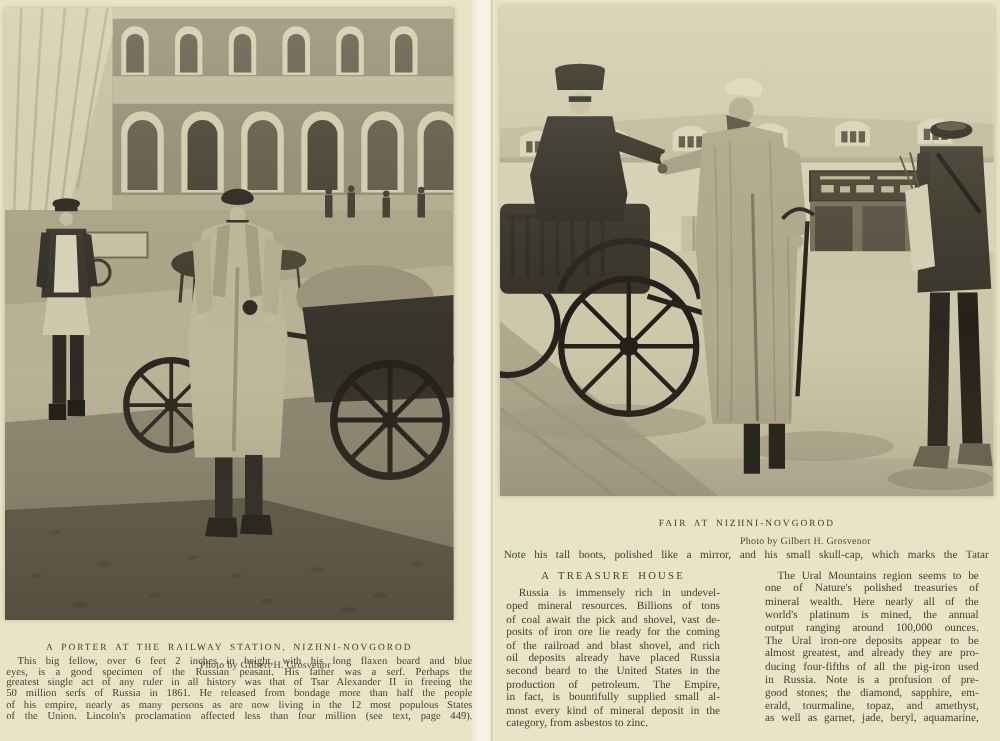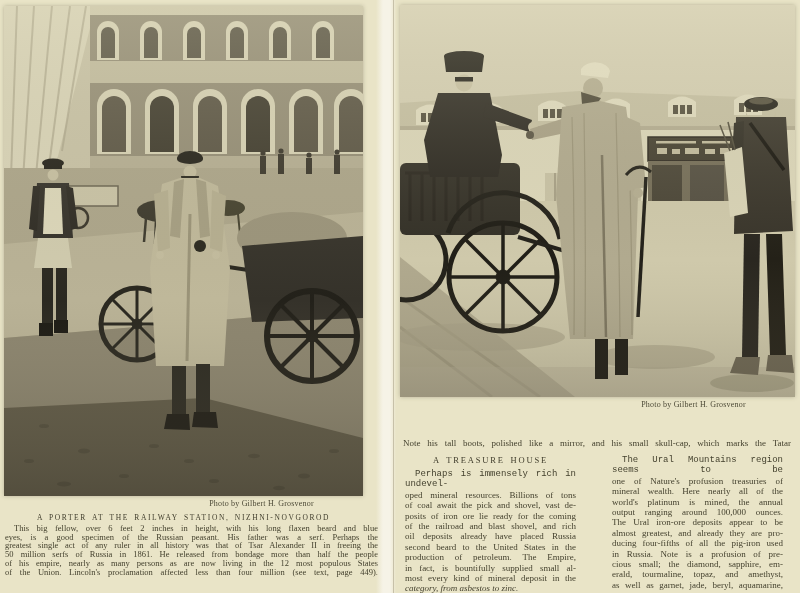--- a/index.html
+++ b/index.html
@@ -7,21 +7,21 @@
     position:relative; width:800px; height:593px; overflow:hidden;
     background:#e9e4c7;
     font-family:"Liberation Serif","DejaVu Serif",serif;
     color:#45422f;
   }
   .photo { position:absolute; overflow:hidden; box-shadow:0 0 4px rgba(90,84,60,.35); }
   .photo svg { display:block; width:100%; height:100%; }
 
   .credit {
     position:absolute; font-size:8px; letter-spacing:.2px;
-    text-align:center; color:#4c4936; white-space:nowrap;
+    text-align:left; color:#4c4936; white-space:nowrap;margin-top:28px;
   }
   .caption {
     position:absolute; text-align:center; color:#403d2c;
     font-size:7.5px; letter-spacing:1.6px; word-spacing:2px; line-height:9.5px;
   }
   .bline { text-align:justify; text-align-last:justify; white-space:normal; }
 
   #left-body {
     position:absolute; left:5px; top:524px; width:373px;
     font-size:8.5px; line-height:8.7px; color:#45422f;
@@ -31,22 +31,22 @@
   #right-note {
     position:absolute; left:403px; top:438px; width:388px;
     font-size:9px; line-height:10px;
     text-align:justify; text-align-last:justify;
   }
   #columns {
     position:absolute; left:405px; top:455px; width:378px;
     display:flex; gap:36px;
   }
   .col { width:179px; font-size:9px; line-height:10.4px; }
-  .col .bline:first-child { text-indent:10px;font-family:Liberation Mono, monospace; }
-  #col1-lines .bline:last-child { text-align-last:left;font-style:italic; }
+  .col .bline:first-child { text-indent:10px; }
+  #col1-lines .bline:last-child { text-align-last:left; }
   .section-heading {
     text-align:center; font-size:8.5px; letter-spacing:1.8px; word-spacing:2px;
     line-height:10px; margin:0 0 4px 0; color:#403d2c;
   }
   .gutter {
     position:absolute; top:0; left:376px; width:20px; height:593px;
     background:linear-gradient(90deg, rgba(247,244,232,0) 0%, #f6f3e7 35%, #f6f3e7 70%, rgba(247,244,232,0) 100%);
   }
   .page-edge-line {
     position:absolute; top:0; left:393px; width:1px; height:593px;
@@ -437,53 +437,54 @@
           <polygon points="368,350 392,350 394,368 366,366" fill="#6e6754"></polygon>
         </g>
 
         <rect width="395" height="392" fill="url(#lg2)"></rect>
       </svg>
     </div>
 
     <div class="credit" style="left:592px; top:400px; width:203px;">Photo by Gilbert H. Grosvenor</div>
 
     <div class="caption" style="left:400px; top:414px; width:395px;">
+        <div class="cap-line">FAIR AT NIZHNI-NOVGOROD</div>
       </div>
 
     <div id="right-note">Note his tall boots, polished like a mirror, and his small skull-cap, which marks the Tatar</div>
 
     <div id="columns">
       <div class="col">
         <div class="section-heading">A TREASURE HOUSE</div>
         <div id="col1-lines">
-            <div class="bline">Perhaps is immensely rich in undevel-</div>
+            <div class="bline">Russia is immensely rich in undevel-</div>
             <div class="bline">oped mineral resources.  Billions of tons</div>
             <div class="bline">of coal await the pick and shovel, vast de-</div>
             <div class="bline">posits of iron ore lie ready for the coming</div>
             <div class="bline">of the railroad and blast shovel, and rich</div>
             <div class="bline">oil deposits already have placed Russia</div>
             <div class="bline">second beard to the United States in the</div>
             <div class="bline">production of petroleum.  The Empire,</div>
             <div class="bline">in fact, is bountifully supplied small al-</div>
             <div class="bline">most every kind of mineral deposit in the</div>
             <div class="bline">category, from asbestos to zinc.</div>
           </div>
       </div>
       <div class="col">
         <div id="col2-lines">
             <div class="bline">The Ural Mountains region seems to be</div>
-            <div class="bline">one of Nature's profusion treasuries of</div>
+            <div class="bline">one of Nature's polished treasuries of</div>
             <div class="bline">mineral wealth.  Here nearly all of the</div>
             <div class="bline">world's platinum is mined, the annual</div>
             <div class="bline">output ranging around 100,000 ounces.</div>
             <div class="bline">The Ural iron-ore deposits appear to be</div>
             <div class="bline">almost greatest, and already they are pro-</div>
             <div class="bline">ducing four-fifths of all the pig-iron used</div>
             <div class="bline">in Russia.  Note is a profusion of pre-</div>
-            <div class="bline">cious small; the diamond, sapphire, em-</div>
+            <div class="bline">good stones; the diamond, sapphire, em-</div>
             <div class="bline">erald, tourmaline, topaz, and amethyst,</div>
             <div class="bline">as well as garnet, jade, beryl, aquamarine,</div>
           </div>
       </div>
     </div>
   </div>
 
 </div>
 
 </body></html>

